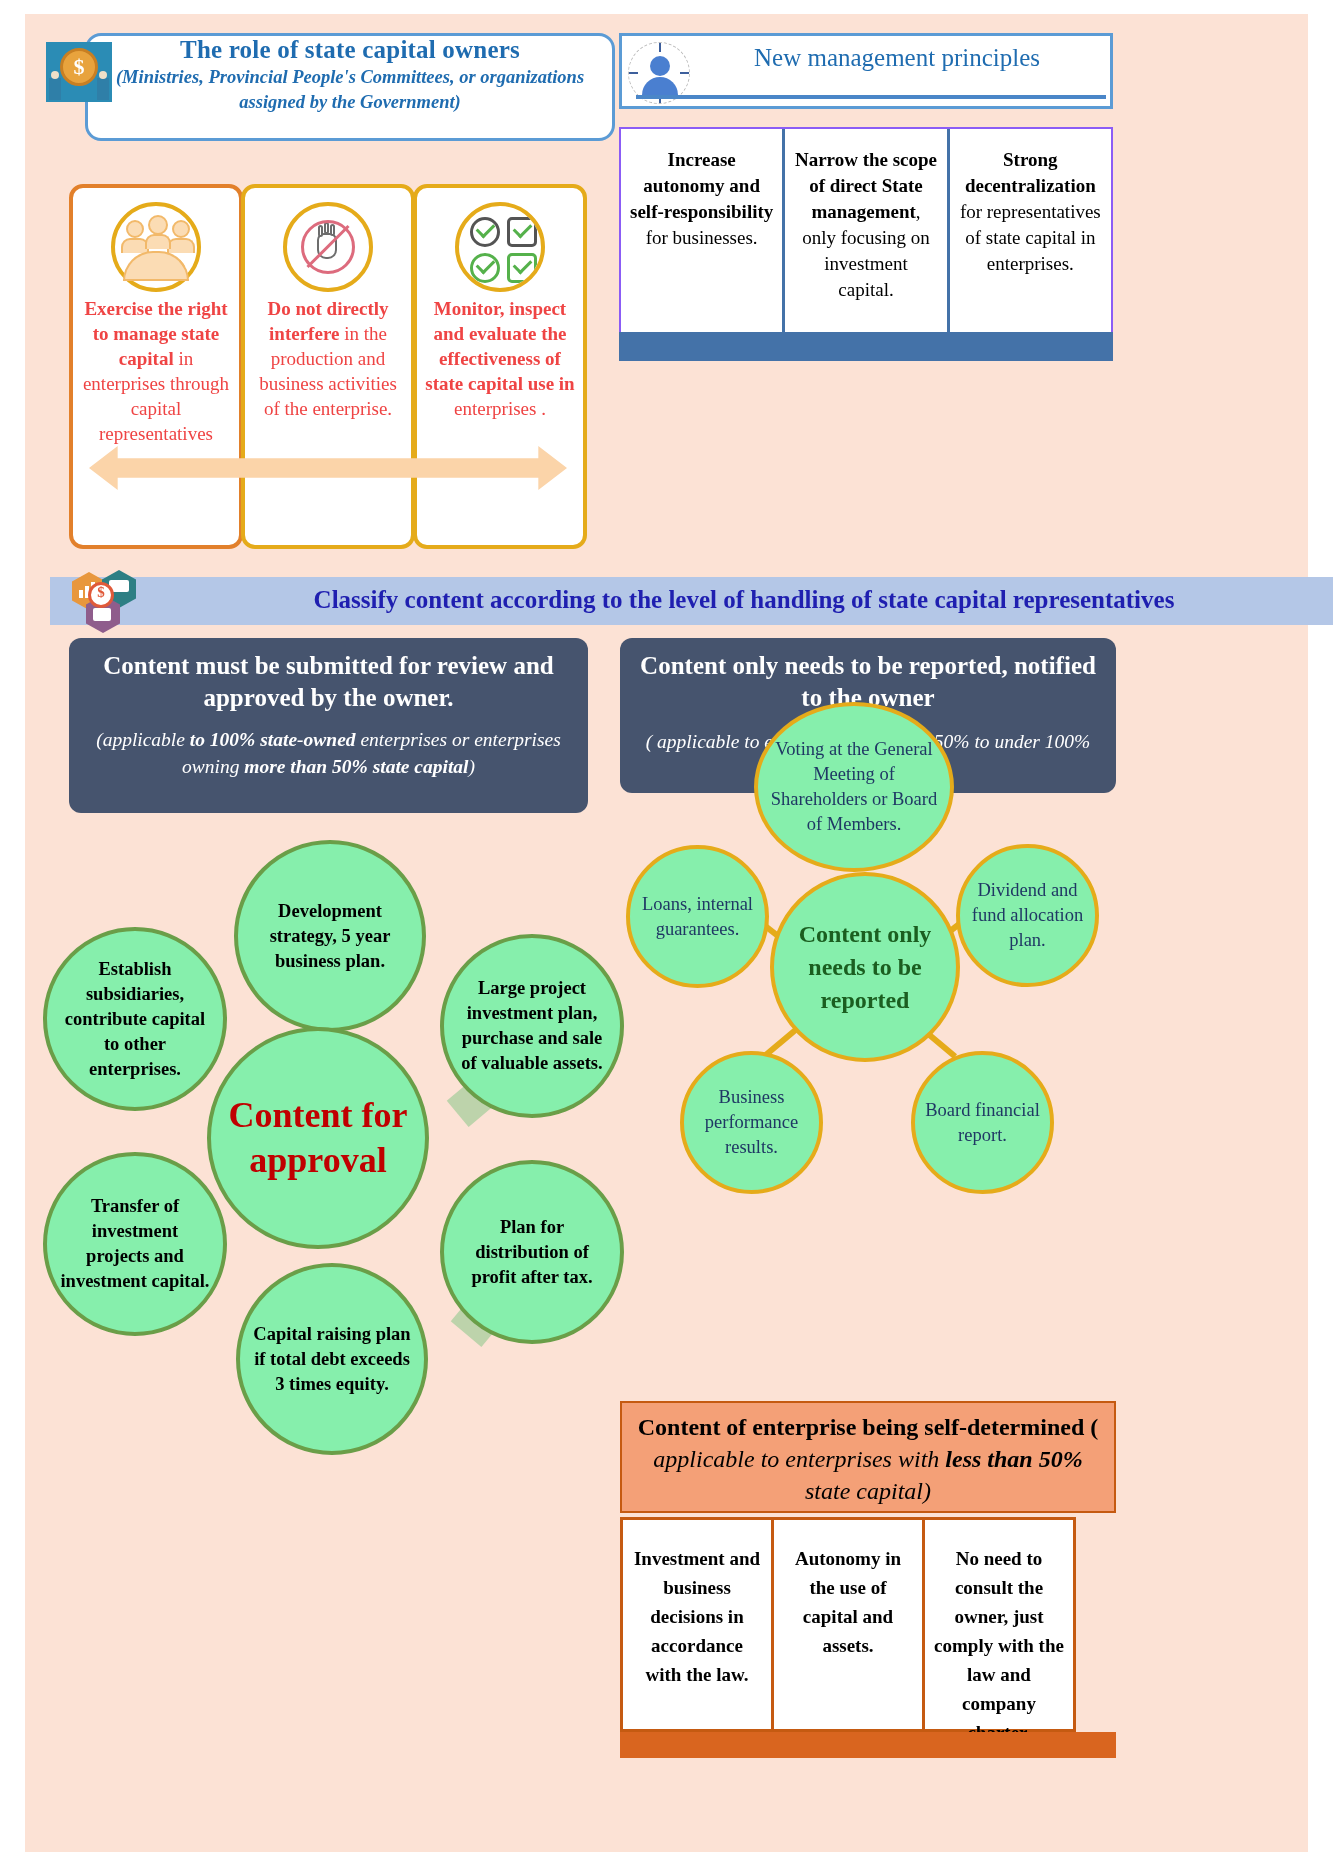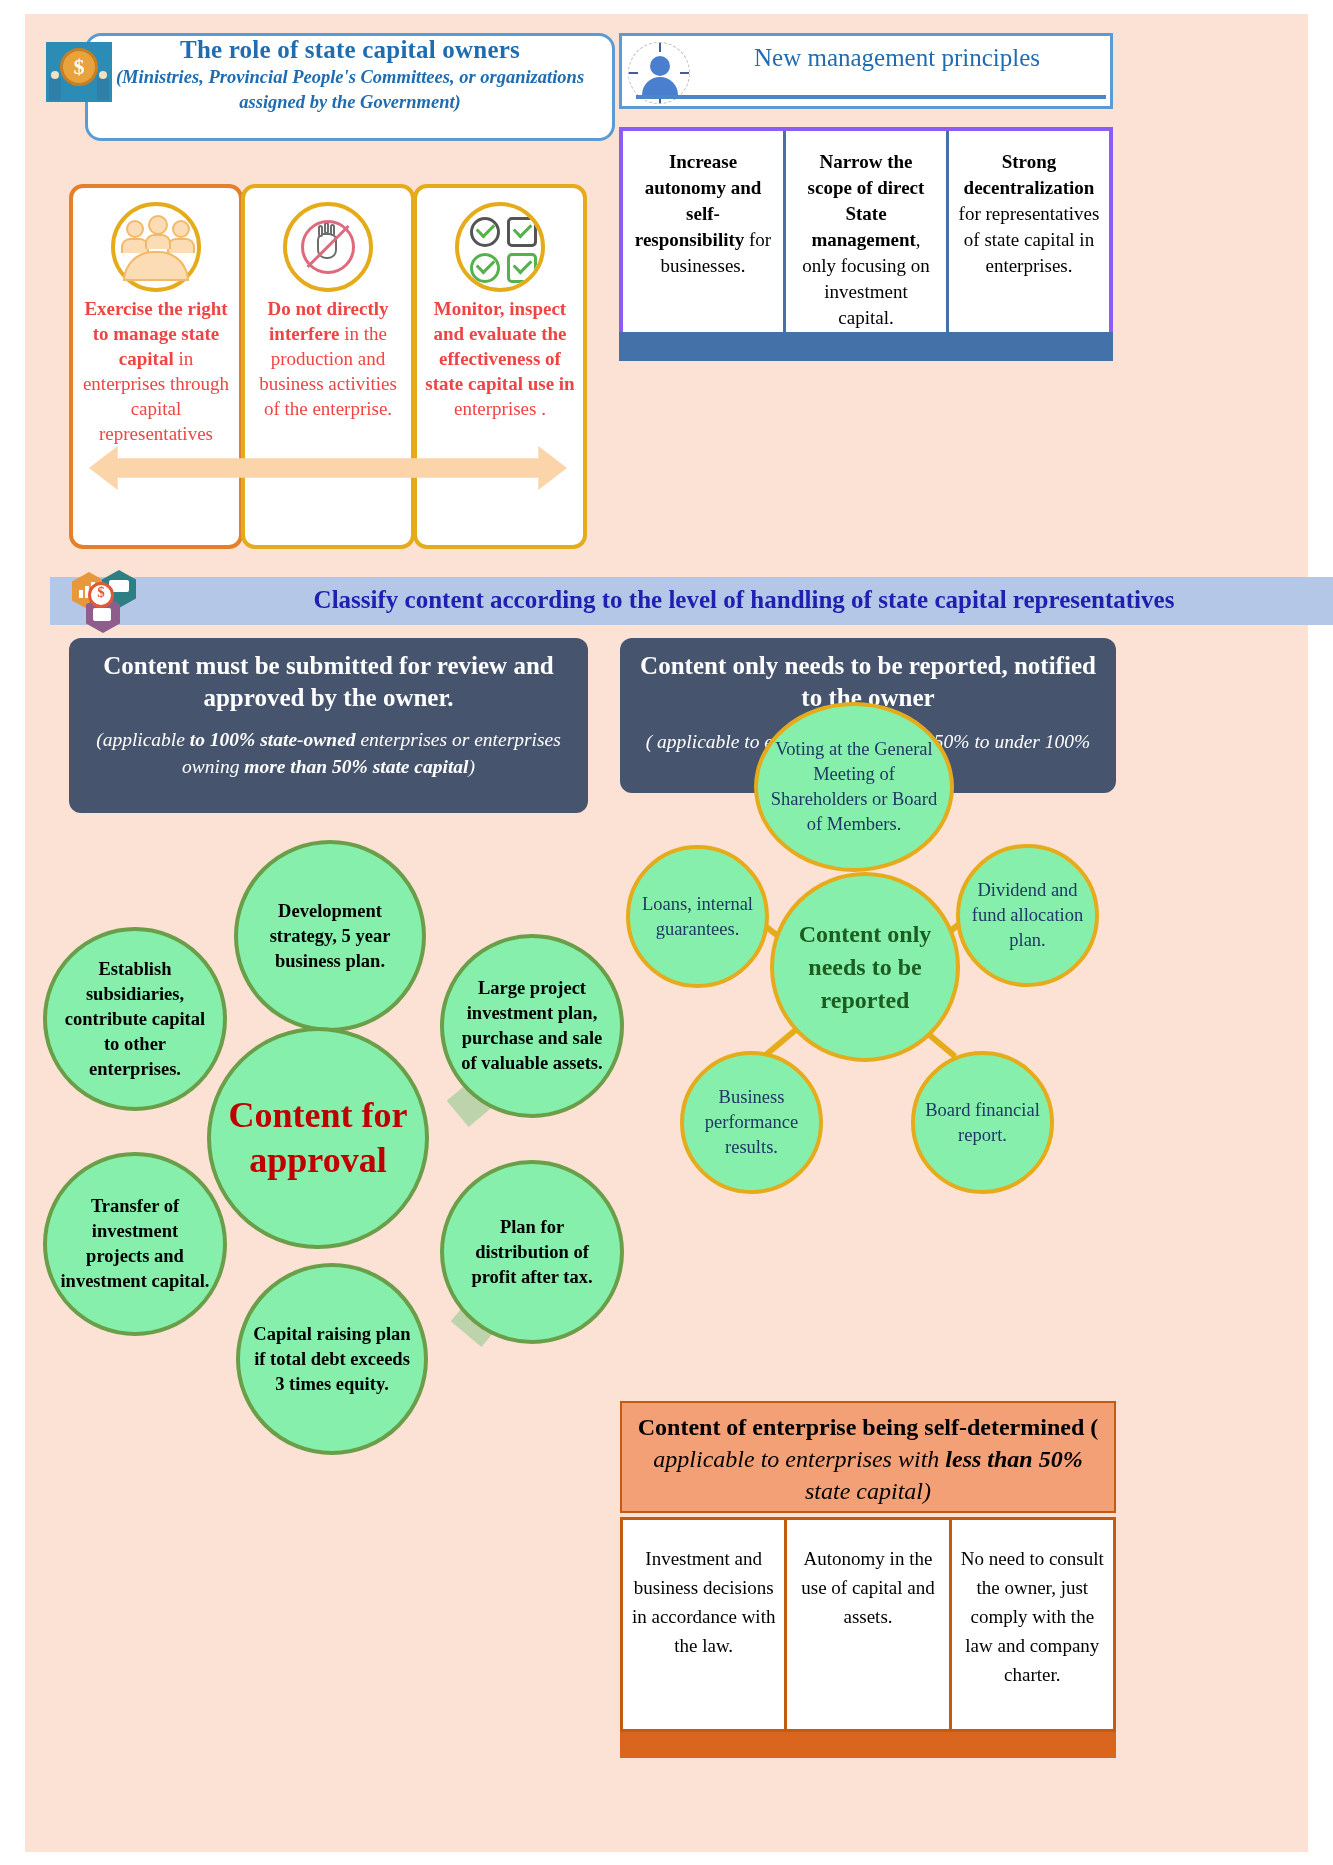--- a/index.html
+++ b/index.html
@@ -72,21 +72,21 @@
   }
   .person-icon .tick{position:absolute;background:#3d5f9c;}
   .person-icon .t-t{left:30px;top:0px;width:2px;height:9px;}
   .person-icon .t-b{left:30px;bottom:0px;width:2px;height:9px;}
   .person-icon .t-l{left:0px;top:29px;height:2px;width:9px;}
   .person-icon .t-r{right:0px;top:29px;height:2px;width:9px;}
 
   
   .prin-wrap{
     position:absolute;left:594px;top:113px;width:494px;height:234px;
-    border:4px solid #8b5cf6;background:#ffffff;box-sizing:border-box;
+    border:2px solid #8b5cf6;background:#ffffff;box-sizing:border-box;
   }
   .prin-row{display:flex;height:100%;}
   .prin-cell{
     flex:1;border-right:3px solid #4472a8;box-sizing:border-box;
     padding:18px 9px 0 9px;text-align:center;font-size:19px;line-height:26px;color:#000;
   }
   .prin-cell:last-child{border-right:none;}
   .prin-cell b{font-weight:bold;}
   .prin-bar{
     position:absolute;left:594px;top:318px;width:494px;height:29px;
@@ -194,22 +194,22 @@
   
   .sdbox{
     position:absolute;left:595px;top:1387px;width:496px;height:112px;
     background:#f4a077;border:2px solid #c55a11;box-sizing:border-box;
     padding:8px 12px 0 12px;text-align:center;font-size:24px;line-height:32px;
     font-weight:bold;color:#000;
   }
   .sdbox i{font-style:italic;font-weight:normal;}
   .sdbox i b{font-weight:bold;font-style:italic;}
   .sdtable{
-    position:absolute;left:595px;top:1503px;width:496px;height:215px;
-    border:3px solid #c55a11;background:#fff;box-sizing:border-box;display:flex;
+    position:absolute;left:595px;top:1503px;width:456px;height:215px;
+    border:3px solid #c55a11;background:#fff;box-sizing:border-box;display:flex;font-weight:bold;
   }
   .sdcell{
     flex:1;border-right:3px solid #c55a11;box-sizing:border-box;
     padding:24px 8px 0 8px;text-align:center;font-size:19px;line-height:29px;color:#000;
   }
   .sdcell:last-child{border-right:none;}
   .sdbar{position:absolute;left:595px;top:1718px;width:496px;height:26px;background:#d9651f;}
 </style>
 </head>
 <body>

